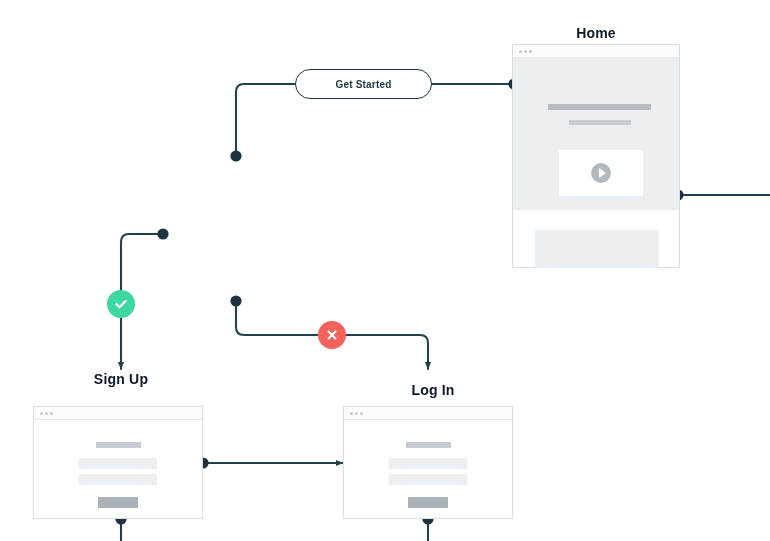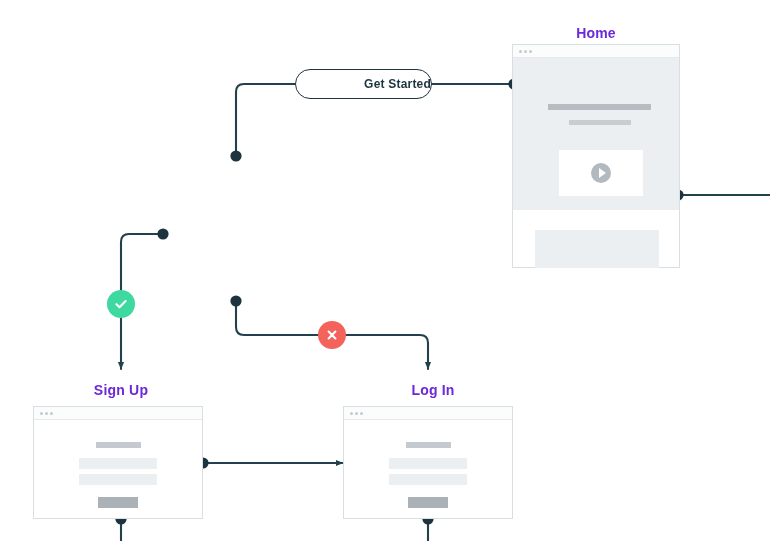--- a/index.html
+++ b/index.html
@@ -23,21 +23,21 @@
     top: 0;
     width: 770px;
     height: 541px;
   }
 
   
   .node-title {
     position: absolute;
     font-size: 14px;
     font-weight: bold;
-    color: #6d28d9;
+    color: #0f172a;
     letter-spacing: 0.2px;
     text-align: center;
     white-space: nowrap;
     transform: translateX(-50%);
   }
 
   
   .window {
     position: absolute;
     background: #ffffff;
@@ -135,26 +135,26 @@
     left: 64px; top: 77px;
     width: 40px; height: 11px;
     background: #aab1b7;
   }
 
   
   .pill {
     position: absolute;
     display: flex;
     align-items: center;
-    justify-content: flex-end;
+    justify-content: center;
     background: #ffffff;
     border: 1.6px solid #1d3440;
     border-radius: 999px;
     box-sizing: border-box;
-    font-size: 12px;
+    font-size: 10px;
     font-weight: bold;
     color: #1d3440;
     letter-spacing: 0.2px;
     white-space: nowrap;
   }
 
   
   .diamond-wrap {
     position: absolute;
   }
@@ -249,21 +249,21 @@
         <div class="video-card">
           <div class="play-circle">
             <div class="play-tri"></div>
           </div>
         </div>
       </div>
       <div class="footer-block"></div>
     </div>
   </div>
 
-  <div class="node-title" style="left:121px; top:382px;">Sign Up</div>
+  <div class="node-title" style="left:121px; top:371px;">Sign Up</div>
   <div class="window" style="left:33px; top:406px; width:170px; height:113px;">
     <div class="win-bar">
       <span class="win-dot"></span>
       <span class="win-dot"></span>
       <span class="win-dot"></span>
     </div>
     <div class="win-body">
       <div class="form-head"></div>
       <div class="form-field form-f1"></div>
       <div class="form-field form-f2"></div>

